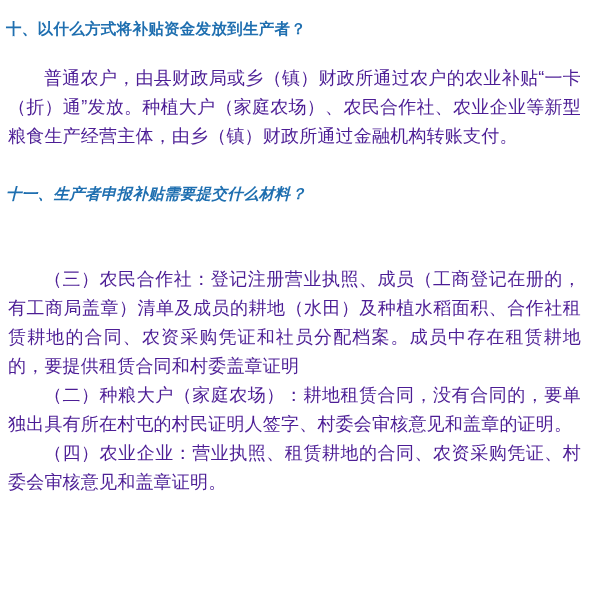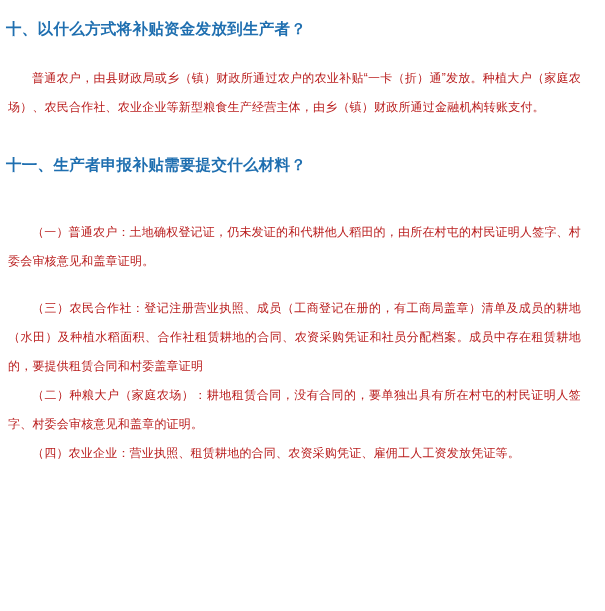--- a/index.html
+++ b/index.html
@@ -27,28 +27,29 @@
     font-size: 15.5px;
     line-height: 26px;
     letter-spacing: 0.3px;
     margin: 0;
   }
   .heading-1 {
     margin-top: 2px;
   }
   .heading-2 {
     margin-top: 30px;
+    font-style: italic;
   }
   .para {
-    font-size: 12px;
+    font-size: 18px;
     line-height: 29px;
     margin: 0;
     text-align: justify;
     letter-spacing: 0.2px;
-    color: #b91c1c;
+    color: #4c1d95;
   }
   .para-indent {
     text-indent: 2em;
   }
   .gap-lg {
     height: 22px;
   }
   .gap-md {
     height: 18px;
   }
@@ -70,24 +71,23 @@
   </div>
 
   <h2 class="heading heading-2">十一、生产者申报补贴需要提交什么材料？</h2>
 
   <div class="gap-lg"></div>
 
   <div class="block-body">
 
     <div class="gap-md"></div>
 
-    <p class="para para-indent">（一）普通农户：土地确权登记证，仍未发证的和代耕他人稻田的，由所在村屯的村民证明人签字、村委会审核意见和盖章证明。</p>
 
     <div class="gap-md"></div>
 
     <p class="para para-indent">（三）农民合作社：登记注册营业执照、成员（工商登记在册的，有工商局盖章）清单及成员的耕地（水田）及种植水稻面积、合作社租赁耕地的合同、农资采购凭证和社员分配档案。成员中存在租赁耕地的，要提供租赁合同和村委盖章证明</p>
 
     <p class="para para-indent">（二）种粮大户（家庭农场）：耕地租赁合同，没有合同的，要单独出具有所在村屯的村民证明人签字、村委会审核意见和盖章的证明。</p>
 
-    <p class="para para-indent">（四）农业企业：营业执照、租赁耕地的合同、农资采购凭证、雇佣工人工资发放凭证等。</p>
+    <p class="para para-indent">（四）农业企业：营业执照、租赁耕地的合同、农资采购凭证、村委会审核意见和盖章证明。</p>
   </div>
 
 </div>
 
 </body></html>

